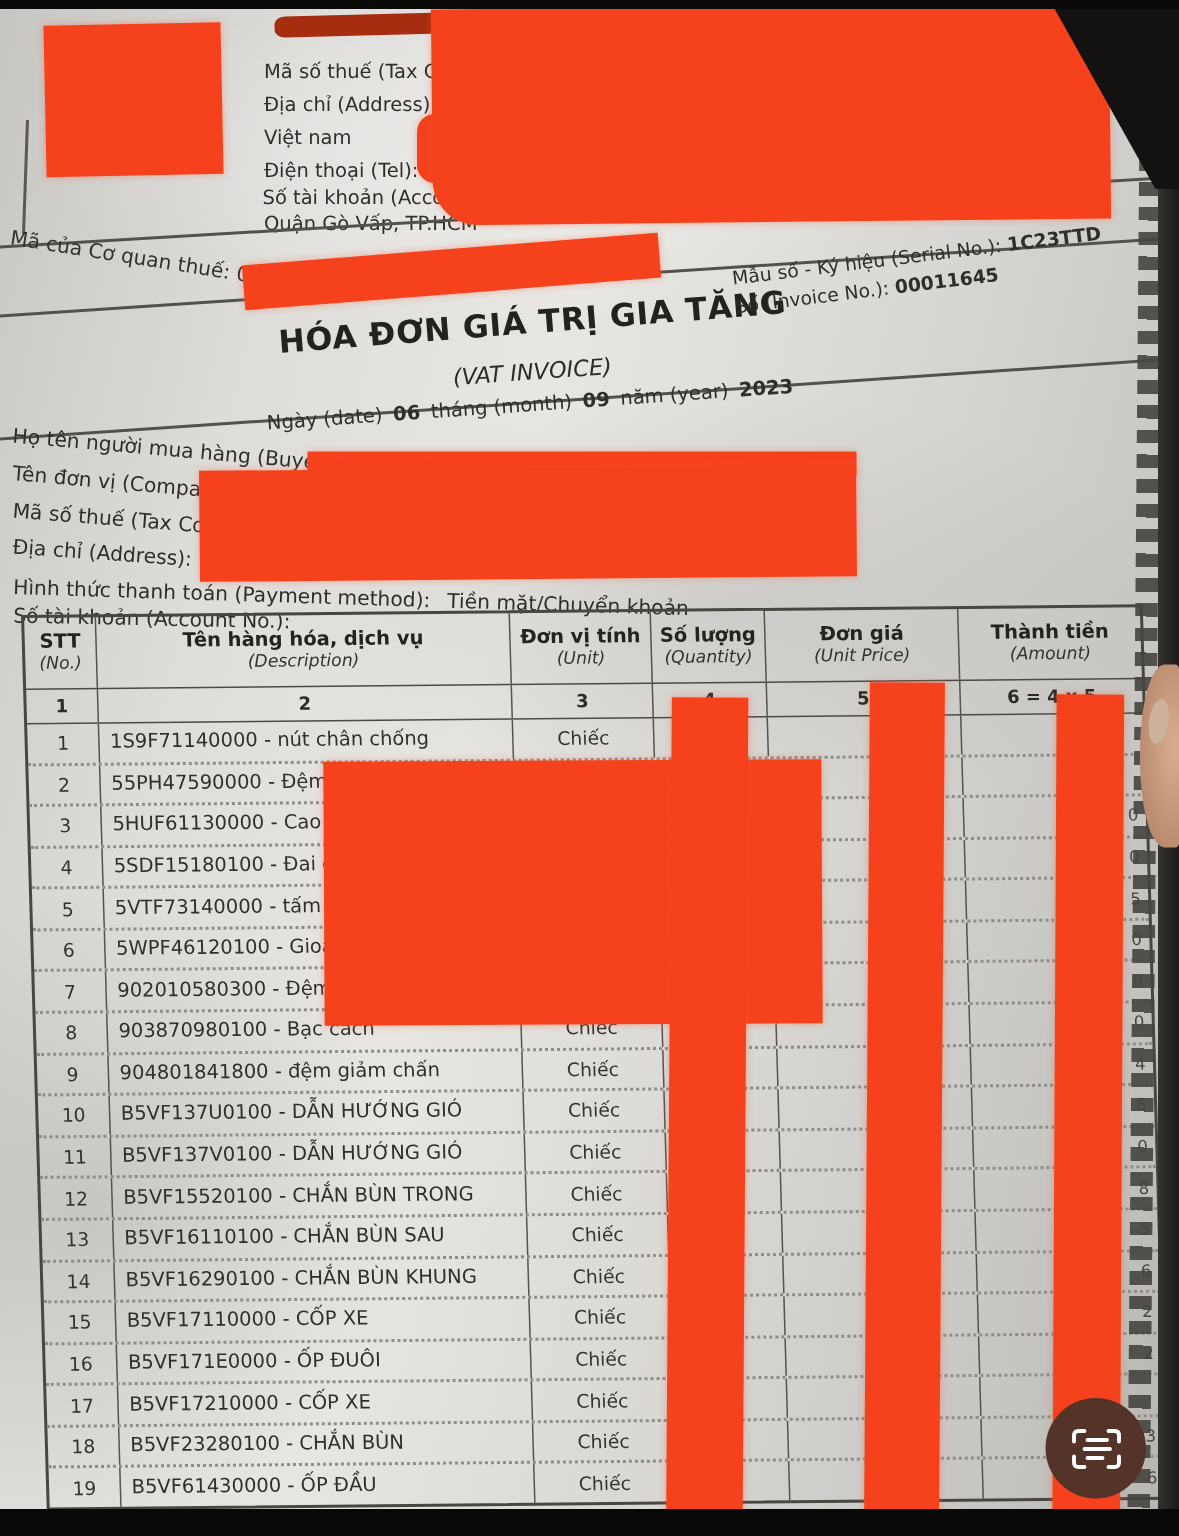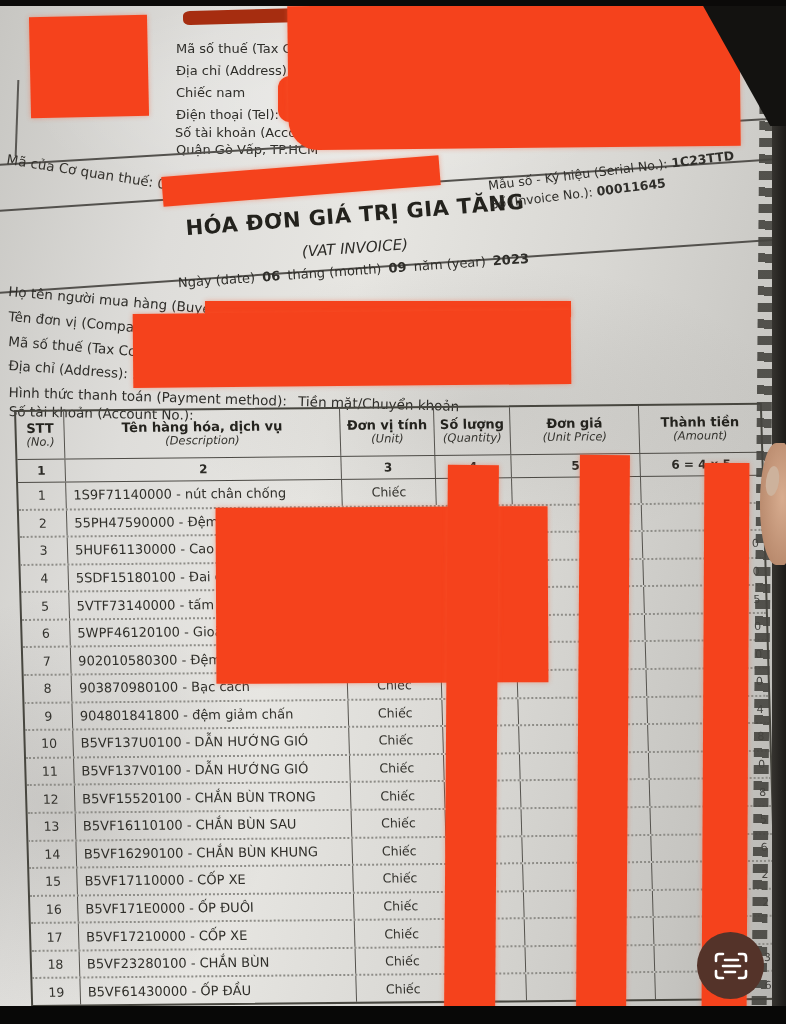--- a/index.html
+++ b/index.html
@@ -90,21 +90,21 @@
 </style>
 </head>
 <body>
 
 <div class="screen">
 
   <div class="abs paper"></div>
 
   <div class="txt seller-line" style="left:176px;top:42px;">Mã số thuế (Tax C</div>
   <div class="txt seller-line" style="left:176px;top:64px;">Địa chỉ (Address):</div>
-  <div class="txt seller-line" style="left:176px;top:86px;">Chiếc nam</div>
+  <div class="txt seller-line" style="left:176px;top:86px;">Việt nam</div>
   <div class="txt seller-line" style="left:176px;top:108px;">Điện thoại (Tel):</div>
   <div class="txt seller-line" style="left:175px;top:126px;">Số tài khoản (Account No.):</div>
   <div class="txt seller-line" style="left:176px;top:143px;">Quận Gò Vấp, TP.HCM</div>
 
   <div class="abs header-left-border"></div>
   <div class="abs divider" style="left:-5px;top:164px;width:805px;transform:rotate(-3.4deg);"></div>
   <div class="abs divider" style="left:-5px;top:210px;width:805px;transform:rotate(-3.8deg);"></div>
   <div class="abs divider" style="left:-5px;top:292px;width:805px;transform:rotate(-3.9deg);"></div>
 
   <div class="txt" style="left:8px;top:152px;font-size:13.5px;transform:rotate(9deg);transform-origin:left top;z-index:2;">Mã của Cơ quan thuế: 0</div>

